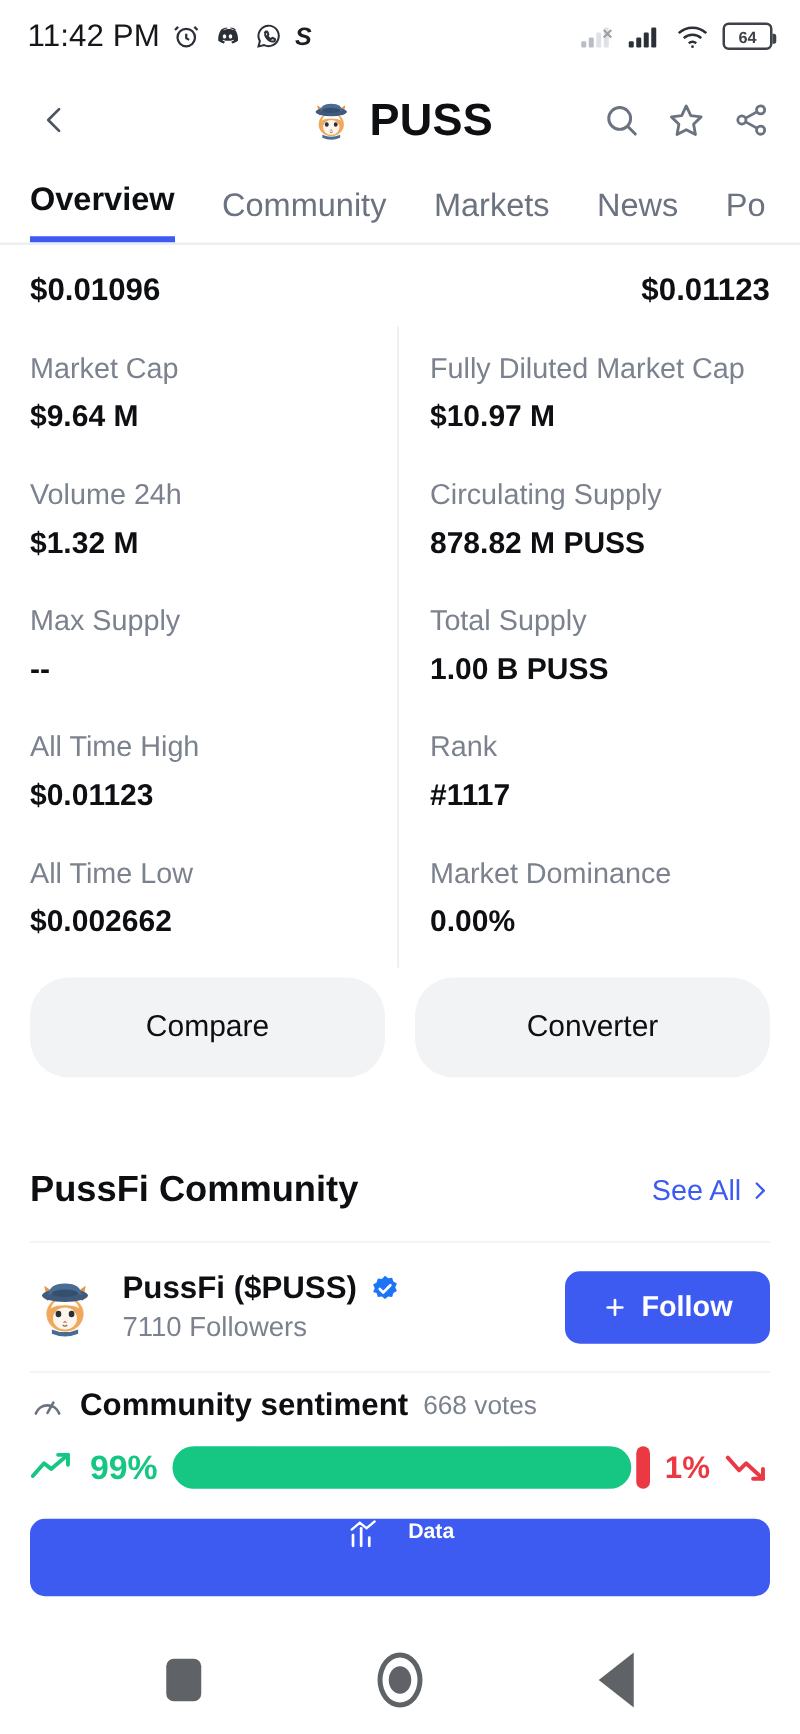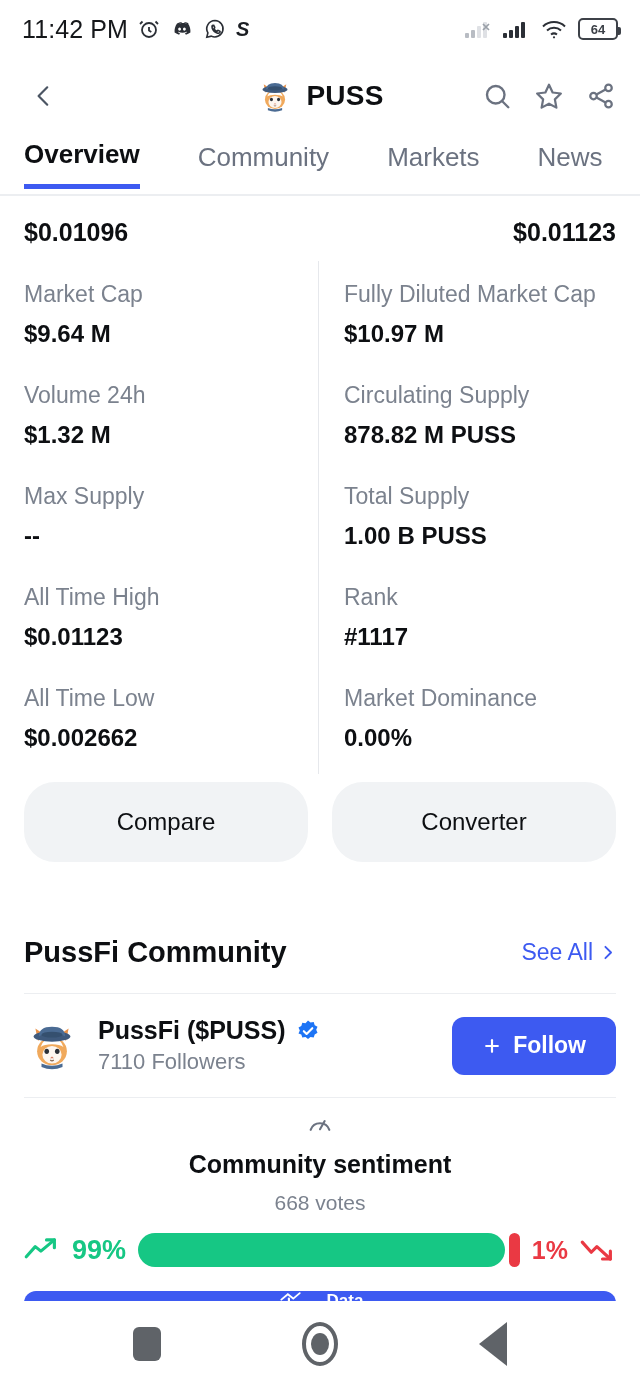--- a/index.html
+++ b/index.html
@@ -81,21 +81,21 @@
   .title-wrap {
     position: absolute;
     left: 0; right: 0;
     display: flex;
     align-items: center;
     justify-content: center;
     gap: 12px;
     pointer-events: none;
   }
   .coin-title {
-    font-size: 28px;
+    font-size: 36px;
     font-weight: 600;
     color: #0d0f12;
     letter-spacing: 0.2px;
   }
   .hdr-actions {
     margin-left: auto;
     display: flex;
     align-items: center;
     gap: 22px;
     z-index: 2;
@@ -106,23 +106,23 @@
   .cat {
     position: relative;
     width: 38px; height: 38px;
     flex: none;
   }
   .cat.lg { width: 56px; height: 56px; }
 
   
   .tabs {
     display: flex;
-    align-items: center;
+    align-items: flex-end;
     padding: 0 24px;
-    gap: 58px;
+    gap: 38px;
     height: 62px;
     border-bottom: 2px solid #eceef1;
     position: relative;
     overflow: hidden;
     white-space: nowrap;
   }
   .tab {
     font-size: 26px;
     color: #6b7280;
     padding-bottom: 14px;
@@ -272,21 +272,20 @@
     cursor: pointer;
     font-family: inherit;
   }
 
   
   .sentiment-head {
     display: flex;
     align-items: center;
     gap: 12px;
     padding: 12px 24px 0 24px;
-    flex-direction: column;
   }
   .sentiment-title {
     font-size: 25px;
     font-weight: 700;
     color: #0d0f12;
   }
   .sentiment-votes {
     font-size: 21px;
     color: #7b828e;
   }

